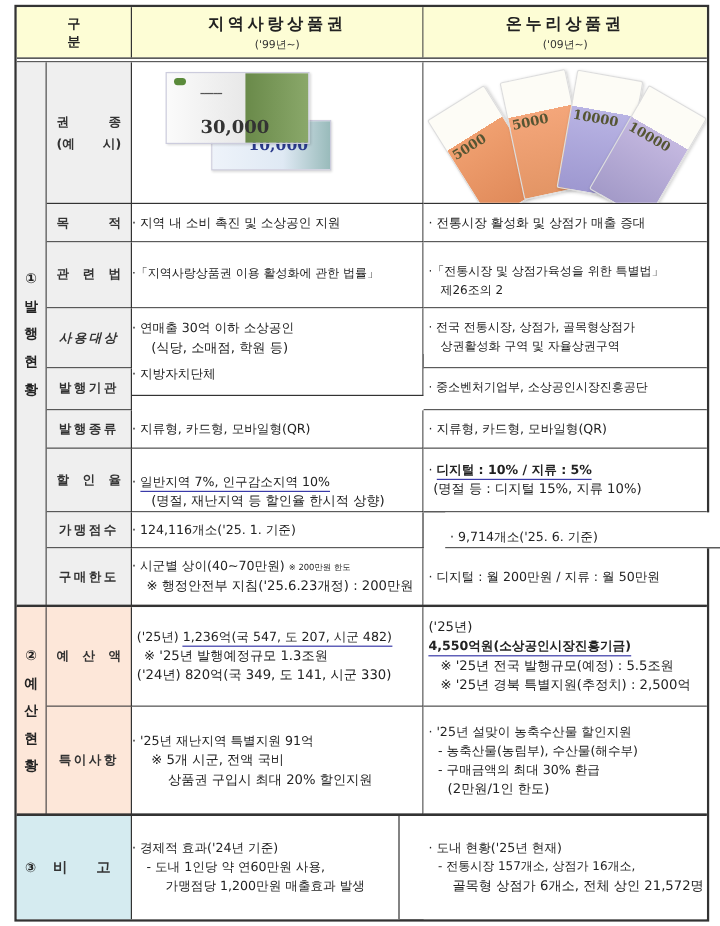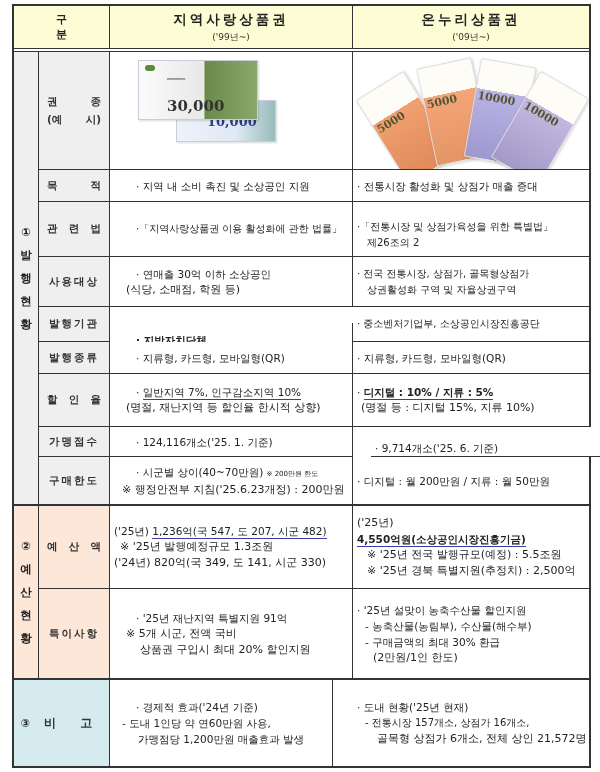--- a/index.html
+++ b/index.html
@@ -24,21 +24,21 @@
   .vcenter { display: flex; flex-direction: column; justify-content: center; }
 
   .hdr-title { font-size: 13.5px; font-weight: bold; letter-spacing: 3px; color: #222; }
   .hdr-sub { font-size: 9px; color: #333; margin-top: 2px; }
   .gubun { font-size: 11px; font-weight: bold; letter-spacing: 22px; padding-left: 22px; }
 
   .lbl { font-size: 10.5px; font-weight: bold; color: #333; letter-spacing: 2px; }
   .lbl-spread { display: flex; justify-content: space-between; width: 54px; font-size: 10.5px; font-weight: bold; color: #333; }
   .sec { font-size: 11.5px; font-weight: bold; color: #222; line-height: 23px; text-align: center; }
 
-  .txt { font-size: 10.5px; line-height: 16px; color: #222; padding-left: 26px; white-space: nowrap; }
+  .txt { font-size: 10.5px; line-height: 16px; color: #222; padding-left: 0; white-space: nowrap; }
   .small { font-size: 11px; }
   .tiny { font-size: 7px; }
   .bold { font-weight: bold; }
   .ul { border-bottom: 1.5px solid #3a3aa8; padding-bottom: 1px; }
 
   .dbl { position: absolute; left: 0; right: 0; height: 4px; border-top: 1px solid #333; border-bottom: 1px solid #333; background: #fff; }
   .thick { position: absolute; left: 0; right: 0; height: 2px; background: #333; }
 
   
   .vouchers { position: relative; width: 230px; height: 110px; }
@@ -292,36 +292,36 @@
         </div>
     </div>
     <div class="cell white vcenter" style="left:96px;top:196px;width:243px;height:55px;">
       <span class="txt" style="font-size:10px;">·「지역사랑상품권 이용 활성화에 관한 법률」</span>
     </div>
     <div class="cell white vcenter" style="left:339px;top:196px;width:236px;height:55px;border-right:none;">
       <span class="txt" style="padding-left:4px;font-size:10px;margin-top:12px;">·「전통시장 및 상점가육성을 위한 특별법」</span>
       <span class="txt" style="padding-left:14px;font-size:10px;">제26조의 2</span>
     </div>
 
-    <div class="cell gray center" style="left:25px;top:251px;width:71px;height:50px;">
+    <div class="cell gray center" style="left:25px;top:251px;width:71px;height:50px;font-style:italic;">
       <span class="lbl">사용대상</span>
     </div>
     <div class="cell white vcenter" style="left:96px;top:251px;width:243px;height:50px;">
       <span class="txt">· 연매출 30억 이하 소상공인</span>
       <span class="txt small" style="padding-left:16px;">(식당, 소매점, 학원 등)</span>
     </div>
     <div class="cell white vcenter" style="left:339px;top:251px;width:236px;height:50px;border-right:none;">
       <span class="txt" style="padding-left:4px;font-size:10px;">· 전국 전통시장, 상점가, 골목형상점가</span>
       <span class="txt" style="padding-left:14px;font-size:10px;">상권활성화 구역 및 자율상권구역</span>
     </div>
 
     <div class="cell gray center" style="left:25px;top:301px;width:71px;height:35px;">
       <span class="lbl">발행기관</span>
     </div>
-    <div class="cell white vcenter" style="left:96px;top:317px;width:243px;height:35px;font-weight:bold;">
+    <div class="cell white vcenter" style="left:96px;top:289px;width:243px;height:35px;">
       <span class="txt">· 지방자치단체</span>
     </div>
     <div class="cell white vcenter" style="left:339px;top:301px;width:236px;height:35px;border-right:none;">
       <span class="txt" style="padding-left:4px;font-size:10px;">· 중소벤처기업부, 소상공인시장진흥공단</span>
     </div>
 
     <div class="cell gray center" style="left:25px;top:336px;width:71px;height:32px;">
       <span class="lbl">발행종류</span>
     </div>
     <div class="cell white vcenter" style="left:96px;top:336px;width:243px;height:32px;">
@@ -331,21 +331,21 @@
       <span class="txt" style="padding-left:4px;">· 지류형, 카드형, 모바일형(QR)</span>
     </div>
 
     <div class="cell gray center" style="left:25px;top:368px;width:71px;height:53px;">
       <div class="lbl-spread">
           <span>할</span>
           <span>인</span>
           <span>율</span>
         </div>
     </div>
-    <div class="cell white vcenter" style="left:96px;top:368px;width:243px;height:53px;">
+    <div class="cell white vcenter" style="left:96px;top:368px;width:243px;height:53px;justify-content:flex-end;">
       <span class="txt"><span>· </span><span class="ul">일반지역 7%, 인구감소지역 10%</span></span>
       <span class="txt small" style="padding-left:16px;">(명절, 재난지역 등 할인율 한시적 상향)</span>
     </div>
     <div class="cell white vcenter" style="left:339px;top:368px;width:236px;height:53px;border-right:none;">
       <span class="txt" style="padding-left:4px;"><span>· </span><span class="ul bold">디지털 : 10% / 지류 : 5%</span></span>
       <span class="txt small" style="padding-left:8px;">(명절 등 : 디지털 15%, 지류 10%)</span>
     </div>
 
     <div class="cell gray center" style="left:25px;top:421px;width:71px;height:30px;">
       <span class="lbl">가맹점수</span>

